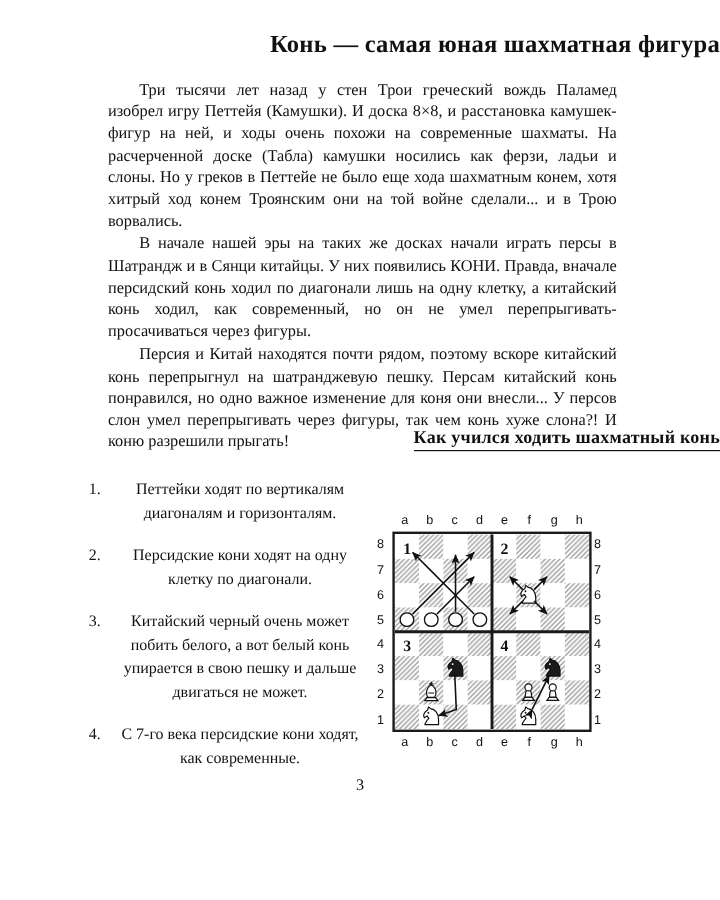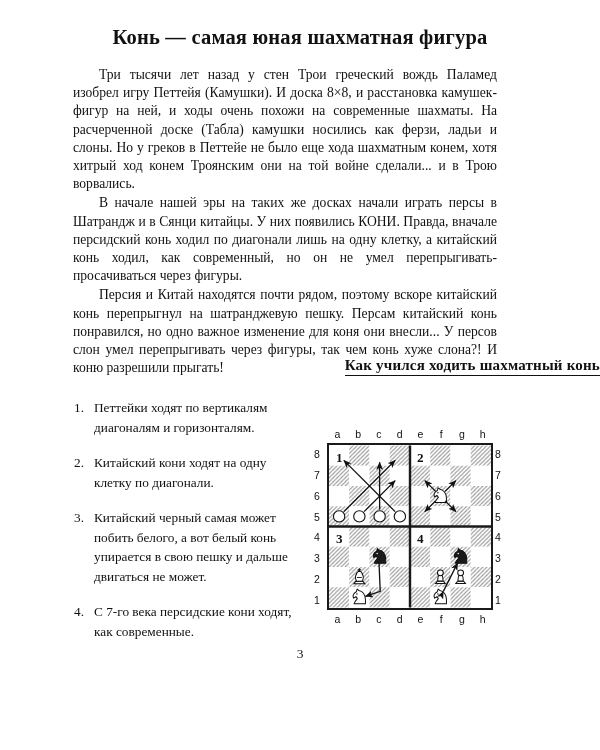--- a/index.html
+++ b/index.html
@@ -19,30 +19,30 @@
     position: absolute;
     inset: 0;
   }
 
   
   .title {
     position: absolute;
     left: 0;
     top: 26px;
     width: 600px;
-    text-align: center;
+    text-align: right;
     font-size: 20.5px;
     font-weight: bold;
     letter-spacing: 0.2px;
   }
 
   
   .body-block {
     position: absolute;
-    left: 73px;
+    left: 90px;
     top: 66px;
     width: 424px;
   }
   .para {
     margin: 0 0 1px 0;
     text-align: justify;
     text-justify: inter-word;
     text-indent: 26px;
     font-size: 13.6px;
     line-height: 18.2px;
@@ -80,21 +80,21 @@
     font-size: 13.3px;
     line-height: 19.5px;
   }
   .list-num {
     flex: 0 0 auto;
     width: 20px;
     text-align: left;
   }
   .list-text {
     flex: 1 1 auto;
-    text-align: left;
+    text-align: center;
   }
 
   
   .diagram {
     position: absolute;
     left: 308px;
     top: 427px;
     width: 196px;
     height: 200px;
   }
@@ -170,25 +170,25 @@
     <span class="subheading">Как учился ходить шахматный конь</span>
   </div>
 
   <div class="list">
     <div class="list-item">
       <span class="list-num">1.</span>
       <span class="list-text">Петтейки ходят по вертикалям диагоналям и горизонталям.</span>
     </div>
     <div class="list-item">
       <span class="list-num">2.</span>
-      <span class="list-text">Китайский кони ходят на одну клетку по диагонали.</span>
+      <span class="list-text">Персидские кони ходят на одну клетку по диагонали.</span>
     </div>
     <div class="list-item">
       <span class="list-num">3.</span>
-      <span class="list-text">Китайский черный самая может побить белого, а вот белый конь упирается в свою пешку и дальше двигаться не может.</span>
+      <span class="list-text">Китайский черный очень может побить белого, а вот белый конь упирается в свою пешку и дальше двигаться не может.</span>
     </div>
     <div class="list-item">
       <span class="list-num">4.</span>
       <span class="list-text">С 7-го века персидские кони ходят, как современные.</span>
     </div>
   </div>
 
   <div class="diagram">
 
     <div class="files-top">

